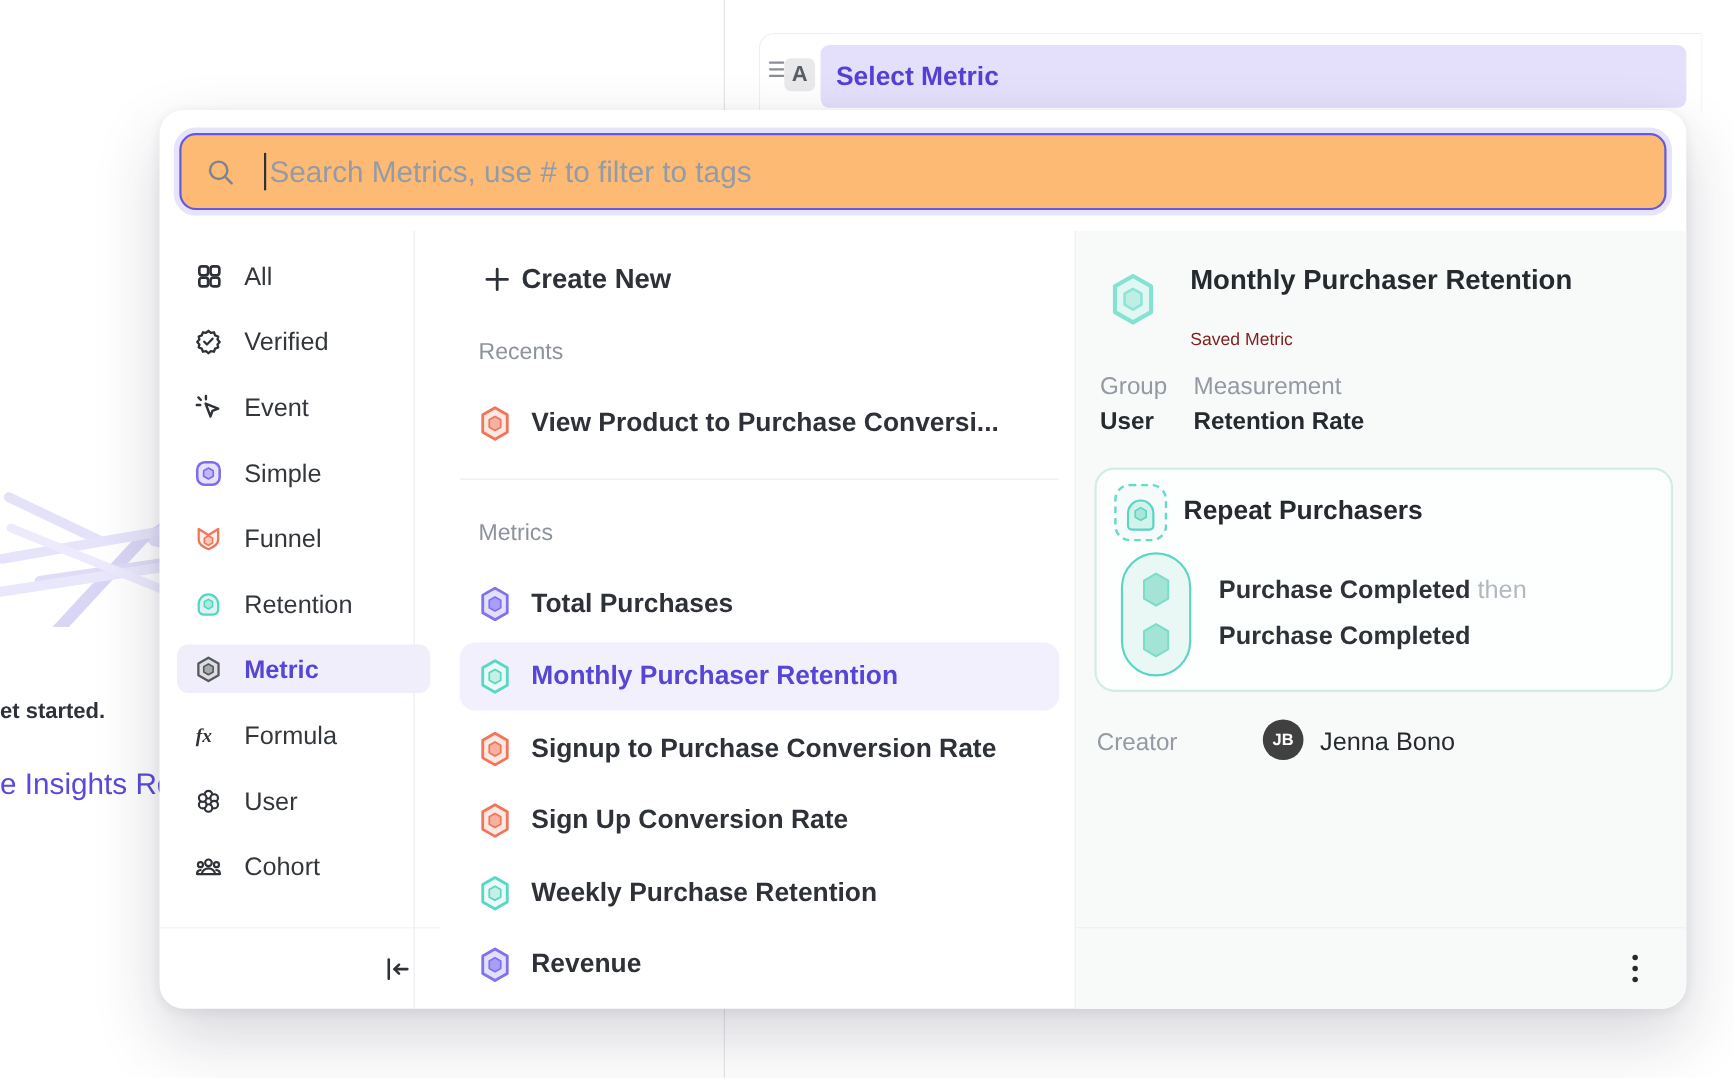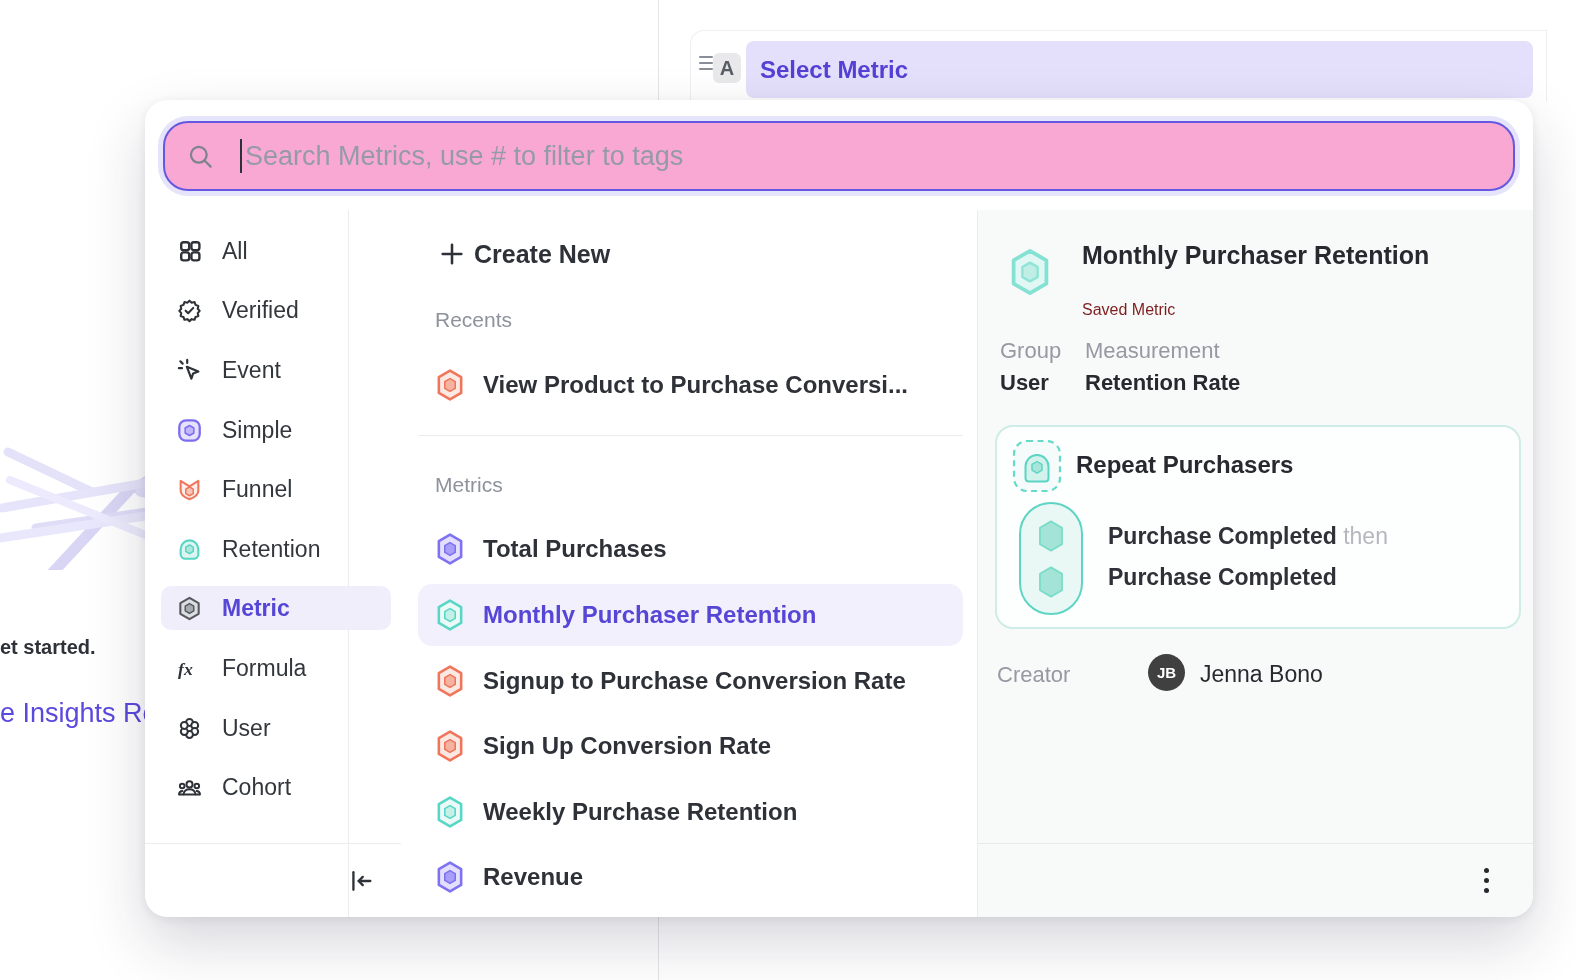--- a/index.html
+++ b/index.html
@@ -23,31 +23,31 @@
     border-radius:6px; display:flex; align-items:center; justify-content:center;
     font-size:20px; font-weight:700; color:#595d64; }
   #select-metric-pill { left:55px; top:10px; width:787px; height:57px; background:#e4e0fb;
     border-radius:8px; display:flex; align-items:center; padding-left:14px; }
   #select-metric-pill .lbl { color:#5540d6; font-size:24px; font-weight:700; }
 
   
   #modal { left:145px; top:100px; width:1388px; height:817px; background:#fff;
     border-radius:22px; box-shadow:0 26px 60px rgba(35,35,60,.18), 0 2px 10px rgba(35,35,60,.08); }
 
-  #search-box { left:18px; top:21px; width:1352px; height:70px; background:#f9a8d4;
-    border:2px solid #6558e0; border-radius:25px; box-shadow:0 0 0 5px rgba(101,88,224,.16);
+  #search-box { left:18px; top:21px; width:1352px; height:70px; background:#fdba74;
+    border:2px solid #6558e0; border-radius:15px; box-shadow:0 0 0 5px rgba(101,88,224,.16);
     display:flex; align-items:center; padding:0 22px; }
   #search-box svg { flex:0 0 auto; }
   #search-caret { width:2px; height:34px; background:#2e3238; margin-left:26px; }
   #search-input { border:none; outline:none; flex:1; font-size:27px; color:#2e3238;
     margin-left:3px; font-family:"Liberation Sans", sans-serif; background:transparent; }
   #search-input::placeholder { color:#959ba5; }
 
   #columns { left:0; top:110px; right:0; bottom:0; }
-  #sidebar-col { left:0; top:0; width:204px; height:707px; border-right:1px solid #ececef; }
+  #sidebar-col { left:0; top:0; width:232px; height:707px; border-right:1px solid #ececef; }
   #list-col { left:256px; top:0; width:577px; height:707px; border-right:1px solid #ececef; }
   #detail-col { left:833px; top:0; width:555px; height:707px; background:#f8fafa;
     border-bottom-right-radius:22px; }
 
   
   .side-row { left:16px; width:230px; height:44px; border-radius:10px;
     display:flex; align-items:center; padding-left:16px; cursor:pointer; }
   .side-row .ic { width:25px; height:25px; display:flex; align-items:center; justify-content:center; }
   .side-row .lbl { margin-left:20px; font-size:23px; font-weight:500; color:#33373c; }
   .side-row.selected { background:#f1eefc; }

